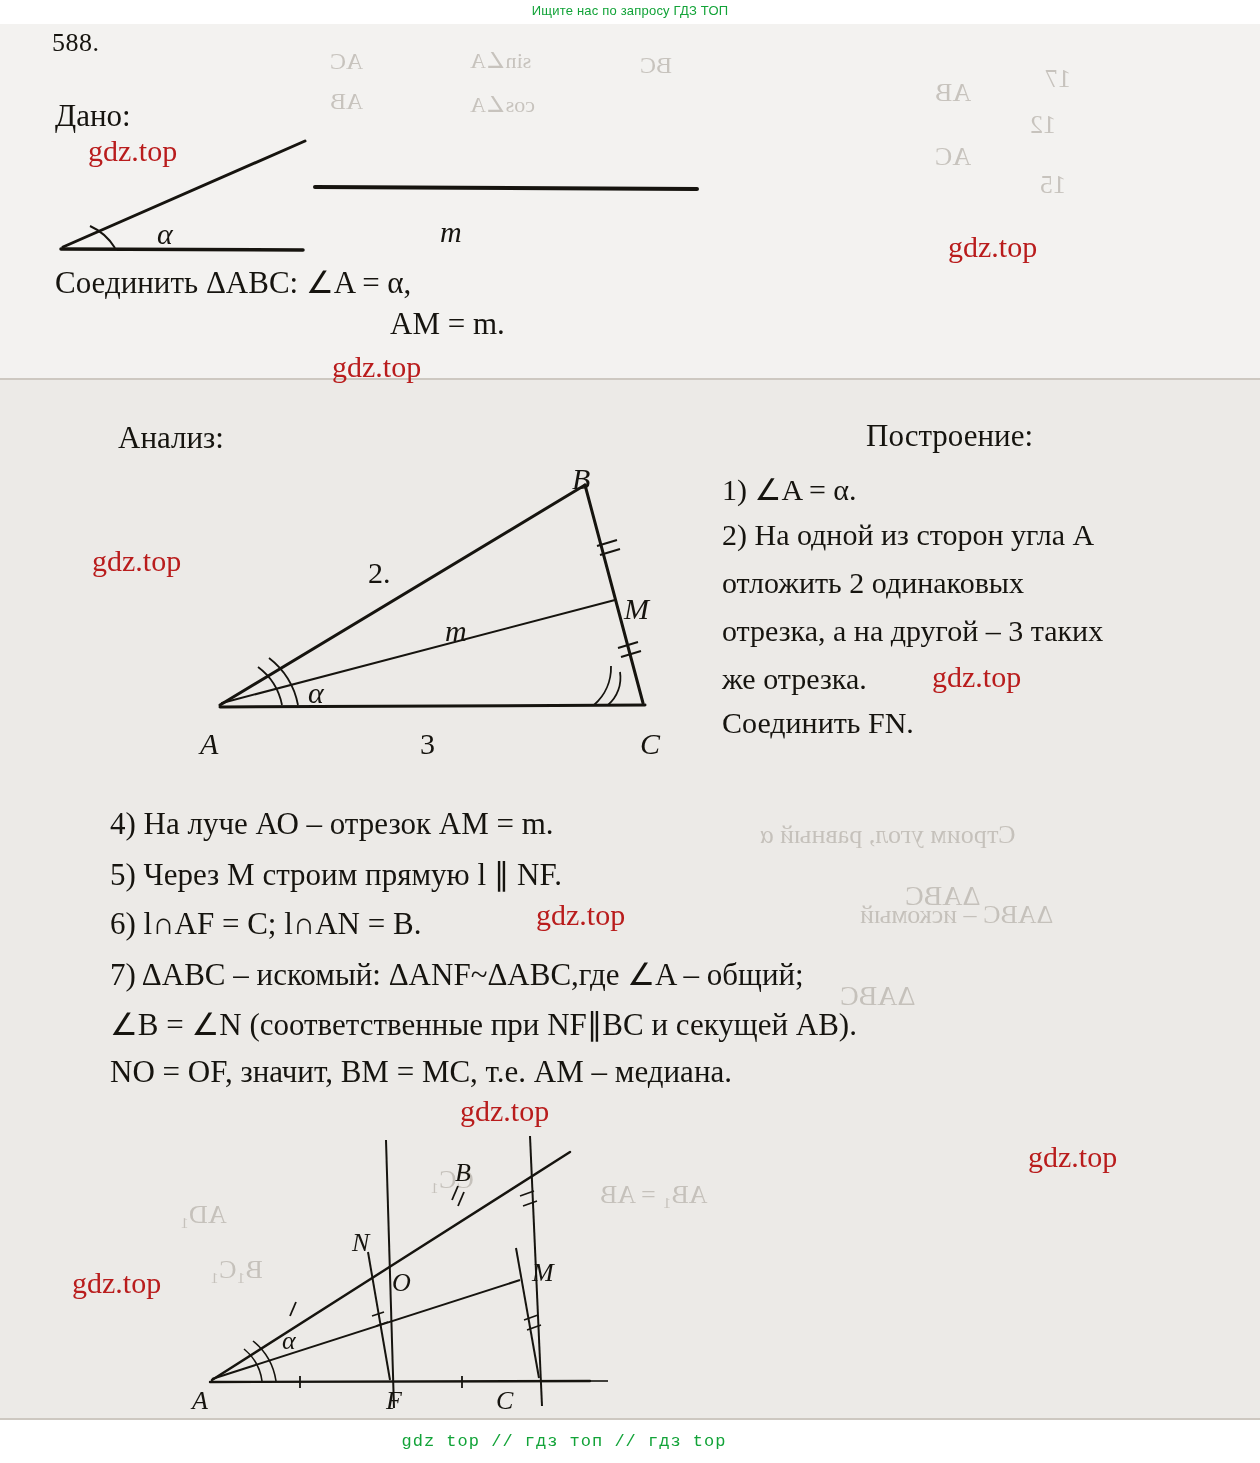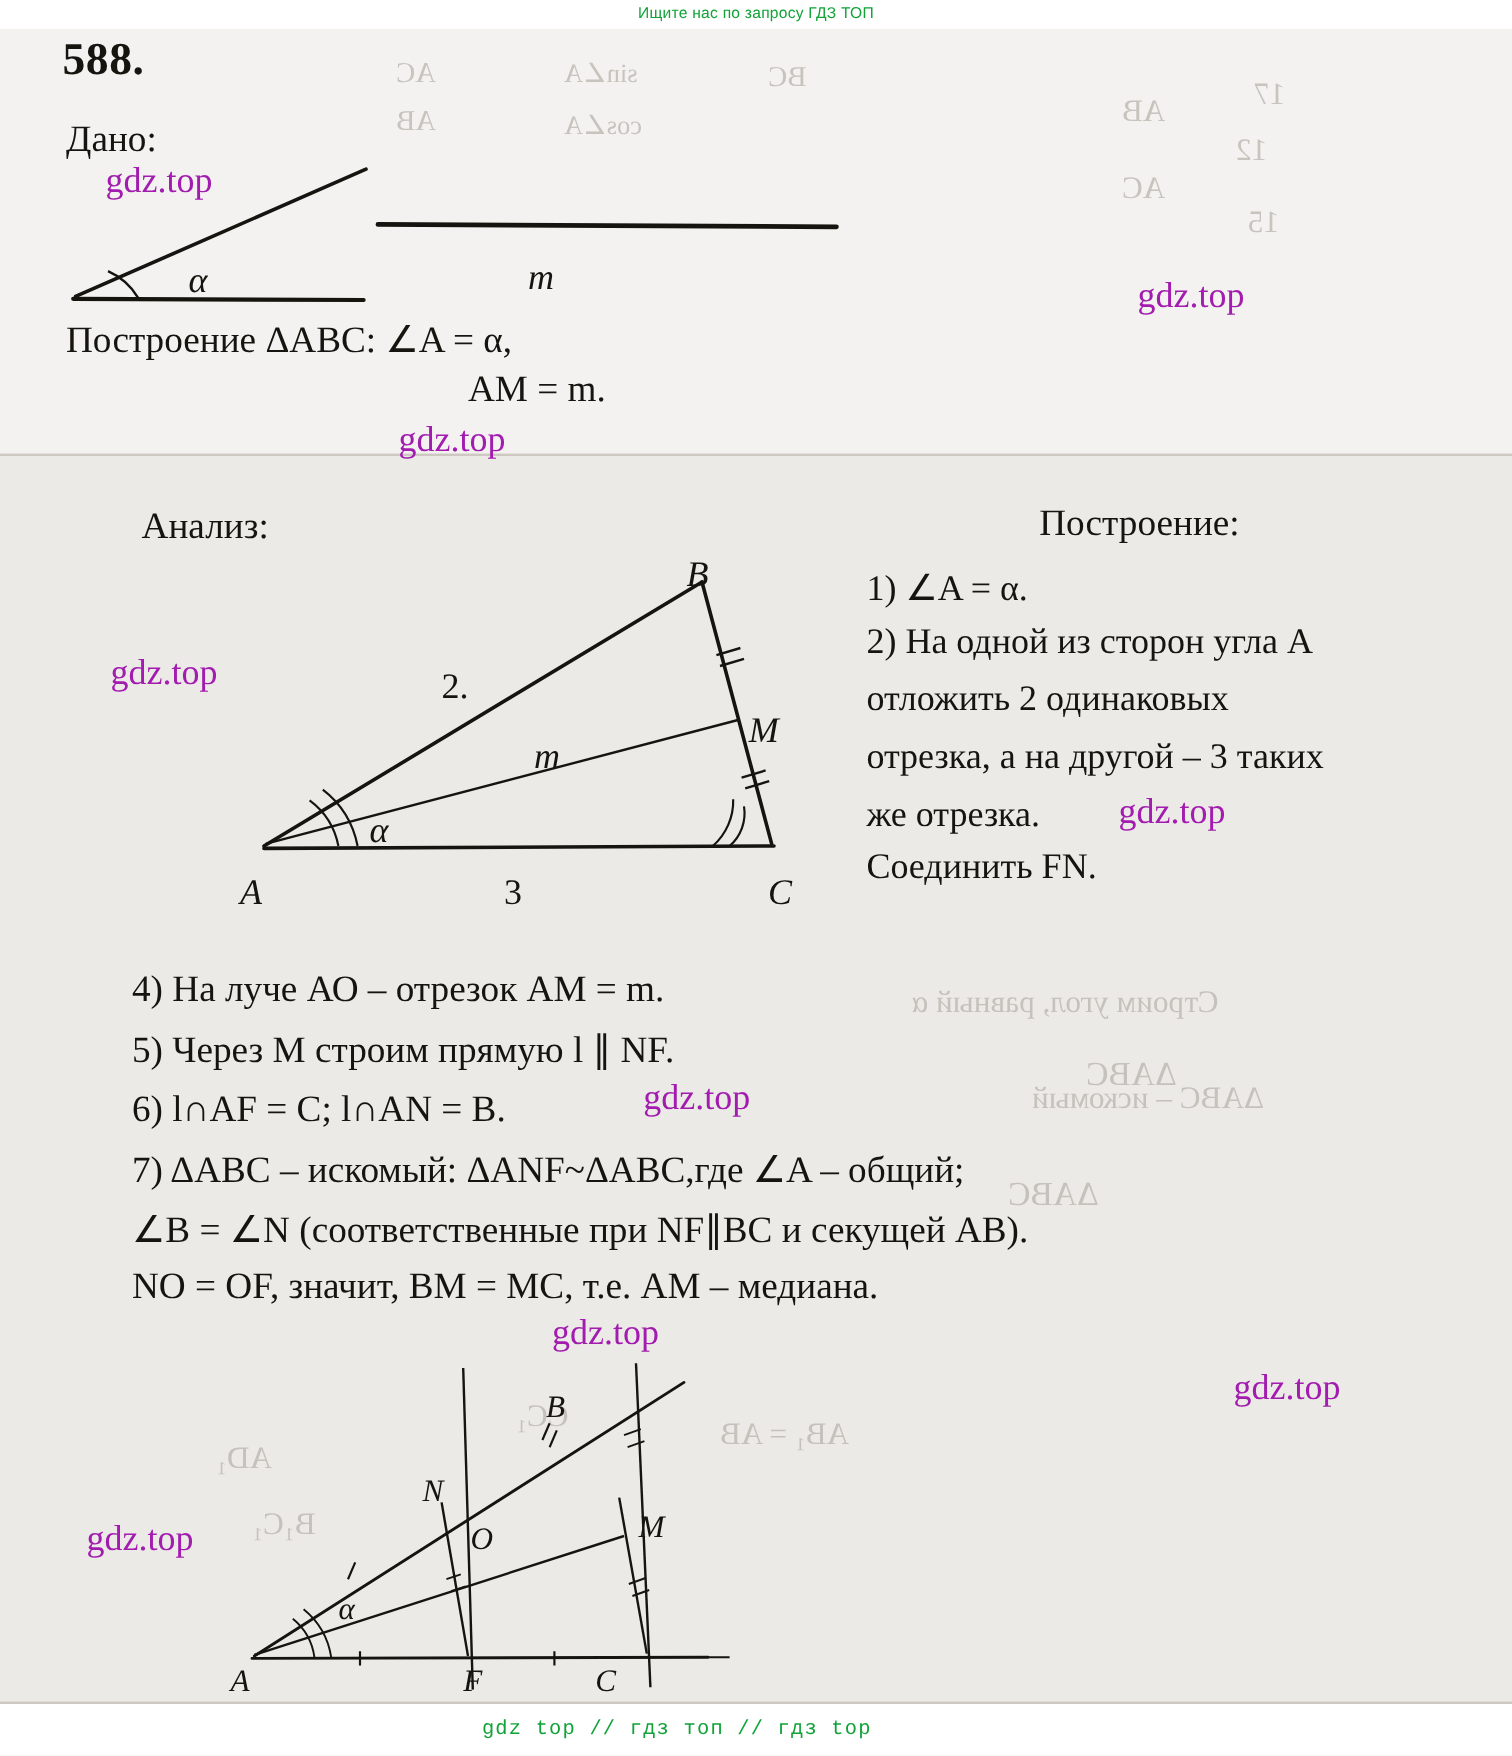--- a/index.html
+++ b/index.html
@@ -63,42 +63,42 @@
     text-align: center;
     color: #12a338;
     font-family: Liberation Mono, monospace;
     font-size: 17px;
     letter-spacing: 1px;
   }
   .wm {
     position: absolute;
     font-family: "Liberation Serif", serif;
     font-size: 30px;
-    color: #a21caf;
+    color: #b91c1c;
     white-space: nowrap;
     z-index: 40;
   }
   .ghost {
     position: absolute;
     color: #b9b4ad;
     font-family: "Liberation Serif", serif;
     white-space: nowrap;
     transform: scaleX(-1);
     opacity: .75;
     z-index: 1;
   }
   .txt {
     position: absolute;
     color: #16140f;
     white-space: nowrap;
     z-index: 20;
   }
   .num-588 {
-    font-weight: bold;
-    font-size: 38px;
+    font-weight: normal;
+    font-size: 26px;
     letter-spacing: 0.5px;
   }
   .t30 { font-size: 30px; }
   .t31 { font-size: 31px; }
   .t26 { font-size: 26px; }
   .ital { font-style: italic; }
   svg { position: absolute; z-index: 10; overflow: visible; }
   .divider {
     position: absolute;
     background: #cdc8c1;
@@ -150,21 +150,21 @@
     <path d="M6 124 L248 125" stroke="#16140f" stroke-width="3.5" fill="none" stroke-linecap="round"></path>
     <path d="M60 123 A 56 56 0 0 0 35 101" stroke="#16140f" stroke-width="2" fill="none"></path>
   </svg>
   <div class="txt t30 ital" style="left:157px; top:217px;">α</div>
 
   <svg style="left:312px; top:178px; width:400px; height:24px;" viewBox="0 0 400 24">
     <path d="M3 9 L385 11" stroke="#16140f" stroke-width="4" fill="none" stroke-linecap="round"></path>
   </svg>
   <div class="txt t30 ital" style="left:440px; top:215px;">m</div>
 
-  <div class="txt t31" style="left:55px; top:264px;">Построение ΔABC: ∠A = α,</div>
+  <div class="txt t31" style="left:55px; top:264px;">Соединить ΔABC: ∠A = α,</div>
   <div class="txt t31" style="left:390px; top:306px;">AM = m.</div>
 
   <div class="txt t31" style="left:118px; top:420px;">Анализ:</div>
 
   <svg style="left:200px; top:460px; width:470px; height:270px;" viewBox="0 0 470 270">
 
     <path d="M20 245 L385 25" stroke="#16140f" stroke-width="3" fill="none" stroke-linecap="round"></path>
     <path d="M385 25 L443 243" stroke="#16140f" stroke-width="3" fill="none" stroke-linecap="round"></path>
     <path d="M20 247 L445 245" stroke="#16140f" stroke-width="3" fill="none" stroke-linecap="round"></path>
 

